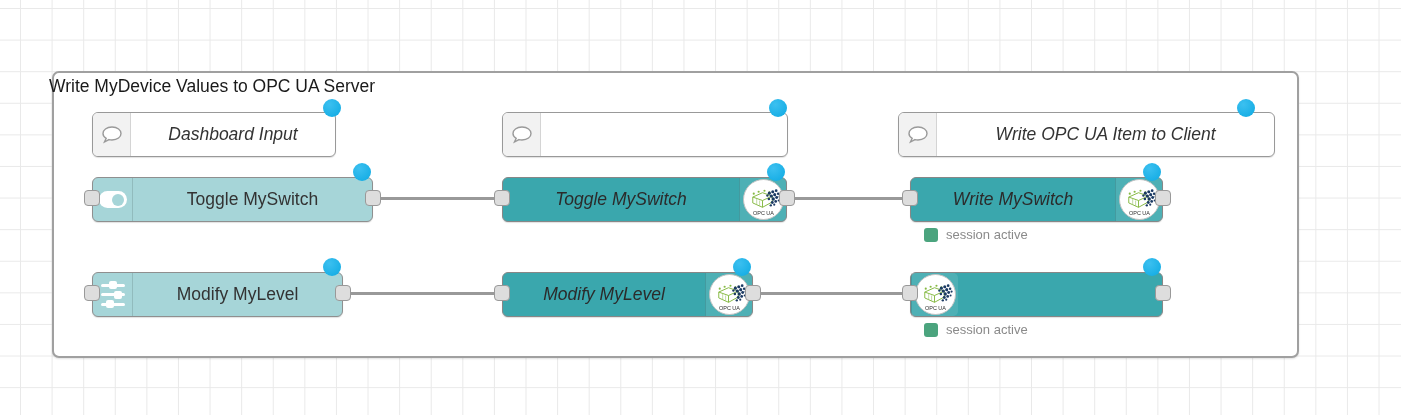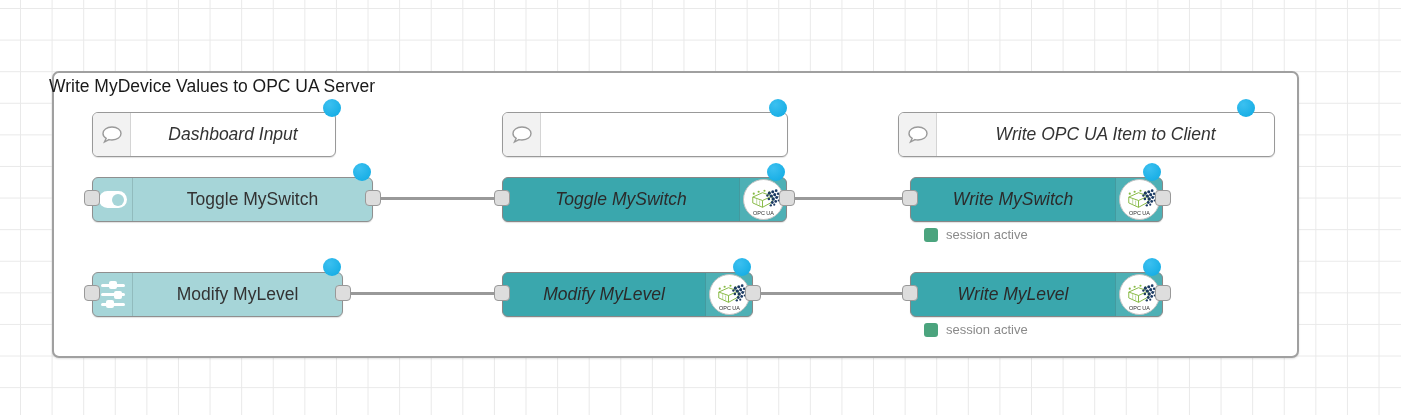--- a/index.html
+++ b/index.html
@@ -227,21 +227,20 @@
     <div class="logo-cell">
       <div class="logo-circle">
         <svg width="40" height="40" viewBox="0 0 40 40">
             <use href="#opcua-logo"></use>
           </svg>
       </div>
     </div>
   </div>
 
   <div class="node dark-node" style="left:910px; top:272px; width:253px;">
-    <div class="node-label">Write MyLevel</div>
     <div class="logo-cell">
       <div class="logo-circle">
         <svg width="40" height="40" viewBox="0 0 40 40">
             <use href="#opcua-logo"></use>
           </svg>
       </div>
     </div>
   </div>
 
   <div class="port" style="left:84px;  top:190px;"></div>

